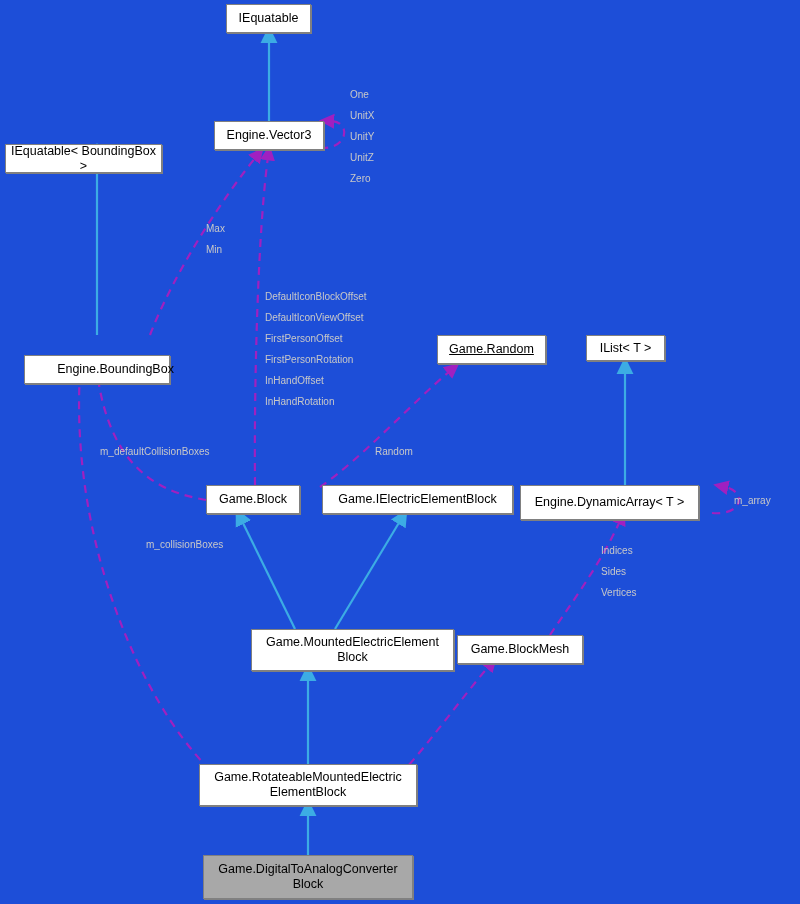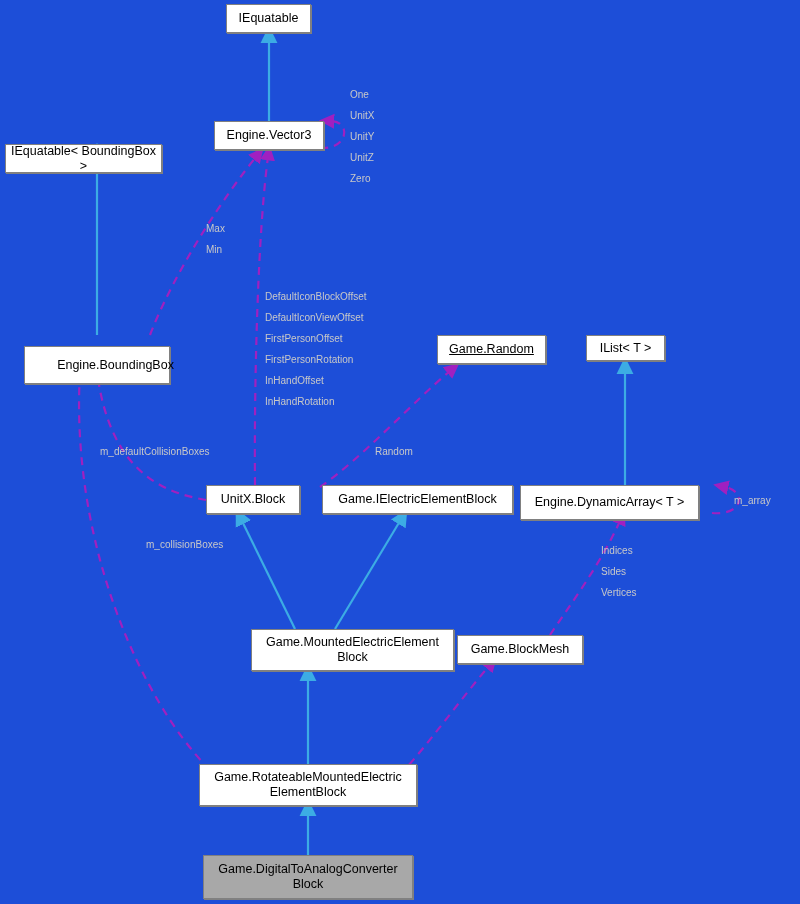--- a/index.html
+++ b/index.html
@@ -103,34 +103,34 @@
   </div>
 
   <div class="node" style="left:5px; top:121px; width:157px; height:29px;margin-top:23px;">
     <span>IEquatable&lt; BoundingBox &gt;</span>
   </div>
 
   <div class="node" style="left:214px; top:121px; width:110px; height:29px;">
     <span>Engine.Vector3</span>
   </div>
 
-  <div class="node" style="left:24px; top:346px; width:146px; height:38px;padding-left:37px;">
+  <div class="node" style="left:24px; top:355px; width:146px; height:29px;padding-left:37px;">
     <span>Engine.BoundingBox</span>
   </div>
 
   <div class="node" style="left:437px; top:335px; width:109px; height:29px;text-decoration:underline;">
     <span>Game.Random</span>
   </div>
 
   <div class="node" style="left:586px; top:335px; width:79px; height:26px;">
     <span>IList&lt; T &gt;</span>
   </div>
 
   <div class="node" style="left:206px; top:485px; width:94px; height:29px;">
-    <span>UnitX.Block</span>
+    <span>Game.Block</span>
   </div>
 
   <div class="node" style="left:322px; top:485px; width:191px; height:29px;">
     <span>Game.IElectricElementBlock</span>
   </div>
 
   <div class="node" style="left:520px; top:485px; width:179px; height:35px;">
     <span>Engine.DynamicArray&lt; T &gt;</span>
   </div>
 

